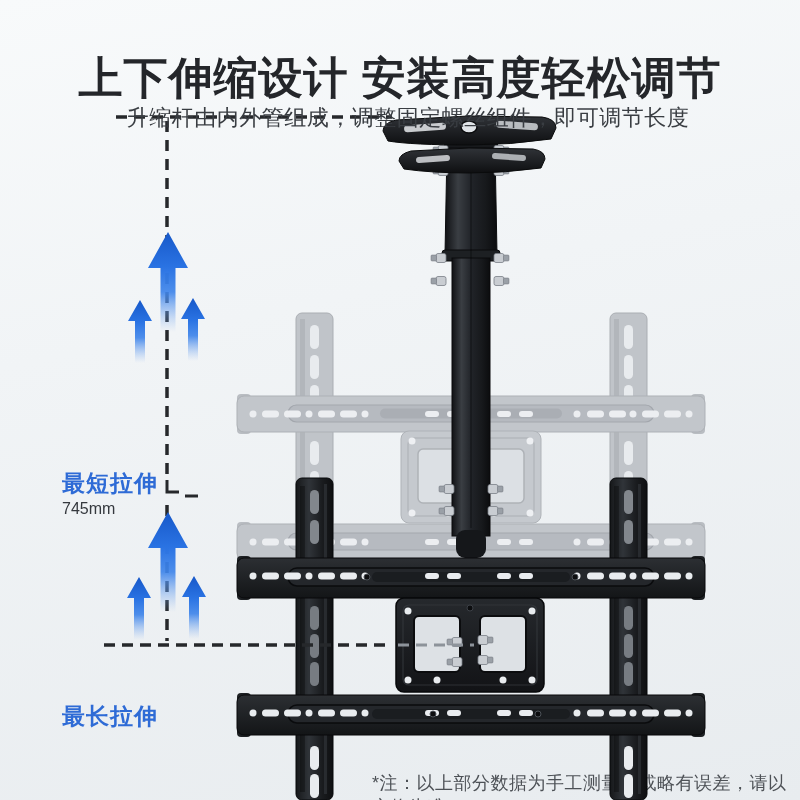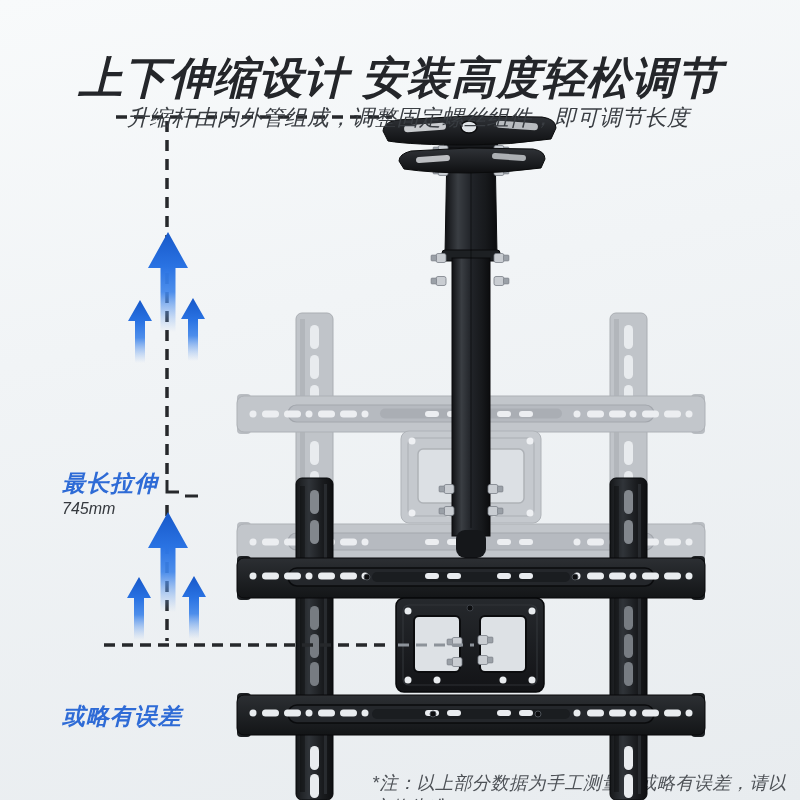--- a/index.html
+++ b/index.html
@@ -1,20 +1,19 @@
 <!DOCTYPE html>
 <html><head>
 <meta charset="utf-8">
 <style>
   html,body{margin:0;padding:0;background:#fff;}
   .stage{
     position:relative;width:800px;height:800px;overflow:hidden;
     background:linear-gradient(168deg,#f8fafb 0%,#f1f4f6 38%,#e8ecef 100%);
     font-family:"Liberation Sans","DejaVu Sans",sans-serif;
-    font-style:italic;
   }
   .title{
     position:absolute;top:20px;left:0;width:800px;text-align:center;
     font-size:44px;font-weight:800;color:#24262a;letter-spacing:1px;z-index:3;
   }
   .subtitle{
     position:absolute;top:81px;left:8px;width:800px;text-align:center;
     font-size:22px;font-weight:500;color:#393d42;letter-spacing:.5px;z-index:3;
   }
   .measure{position:absolute;z-index:3;line-height:1.15;}
@@ -30,26 +29,26 @@
 </style>
 </head>
 <body>
 
 <div class="stage">
 
   <h1 class="title">上下伸缩设计 安装高度轻松调节</h1>
   <p class="subtitle">升缩杆由内外管组成，调整固定螺丝组件，即可调节长度</p>
 
   <div class="measure measure-min">
-    <div class="m-label">最长拉伸</div>
+    <div class="m-label">最短拉伸</div>
     <div class="m-value">745mm</div>
   </div>
 
   <div class="measure measure-max">
-    <div class="m-label">或略有误差</div>
+    <div class="m-label">最长拉伸</div>
   </div>
 
   <div class="footnote">*注：以上部分数据为手工测量，或略有误差，请以实物为准</div>
 
   <svg class="artwork" width="800" height="800" viewBox="0 0 800 800">
     <defs>
       <linearGradient id="gArrow" x1="0" y1="0" x2="0" y2="1">
         <stop offset="0" stop-color="#1758c9"></stop>
         <stop offset="0.35" stop-color="#2a73e3"></stop>
         <stop offset="0.6" stop-color="#3f85ea" stop-opacity="0.92"></stop>

